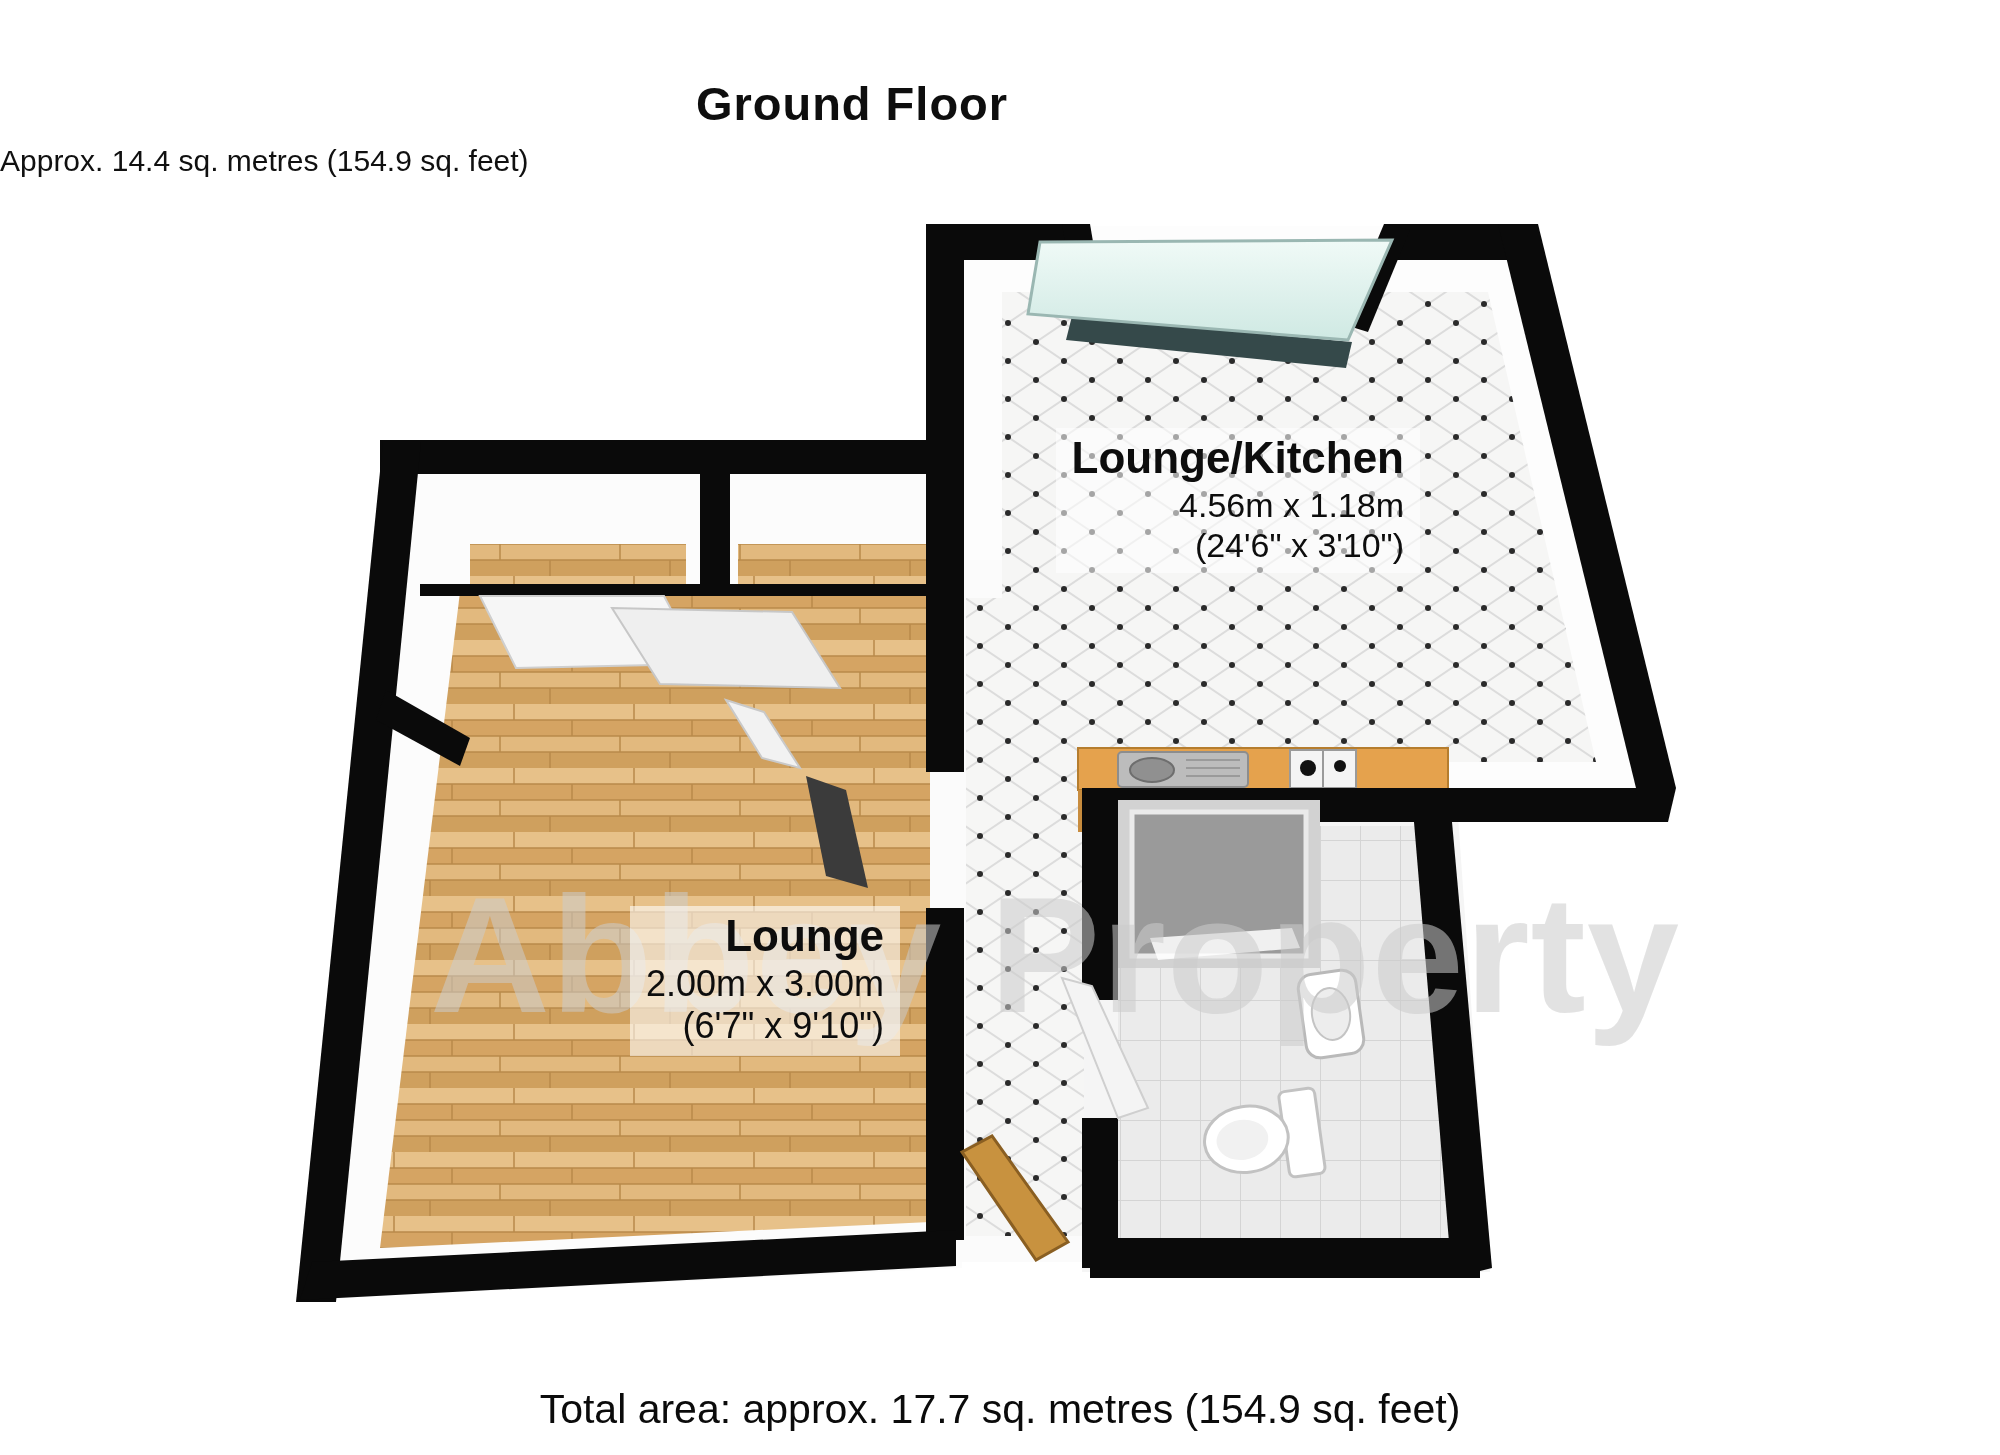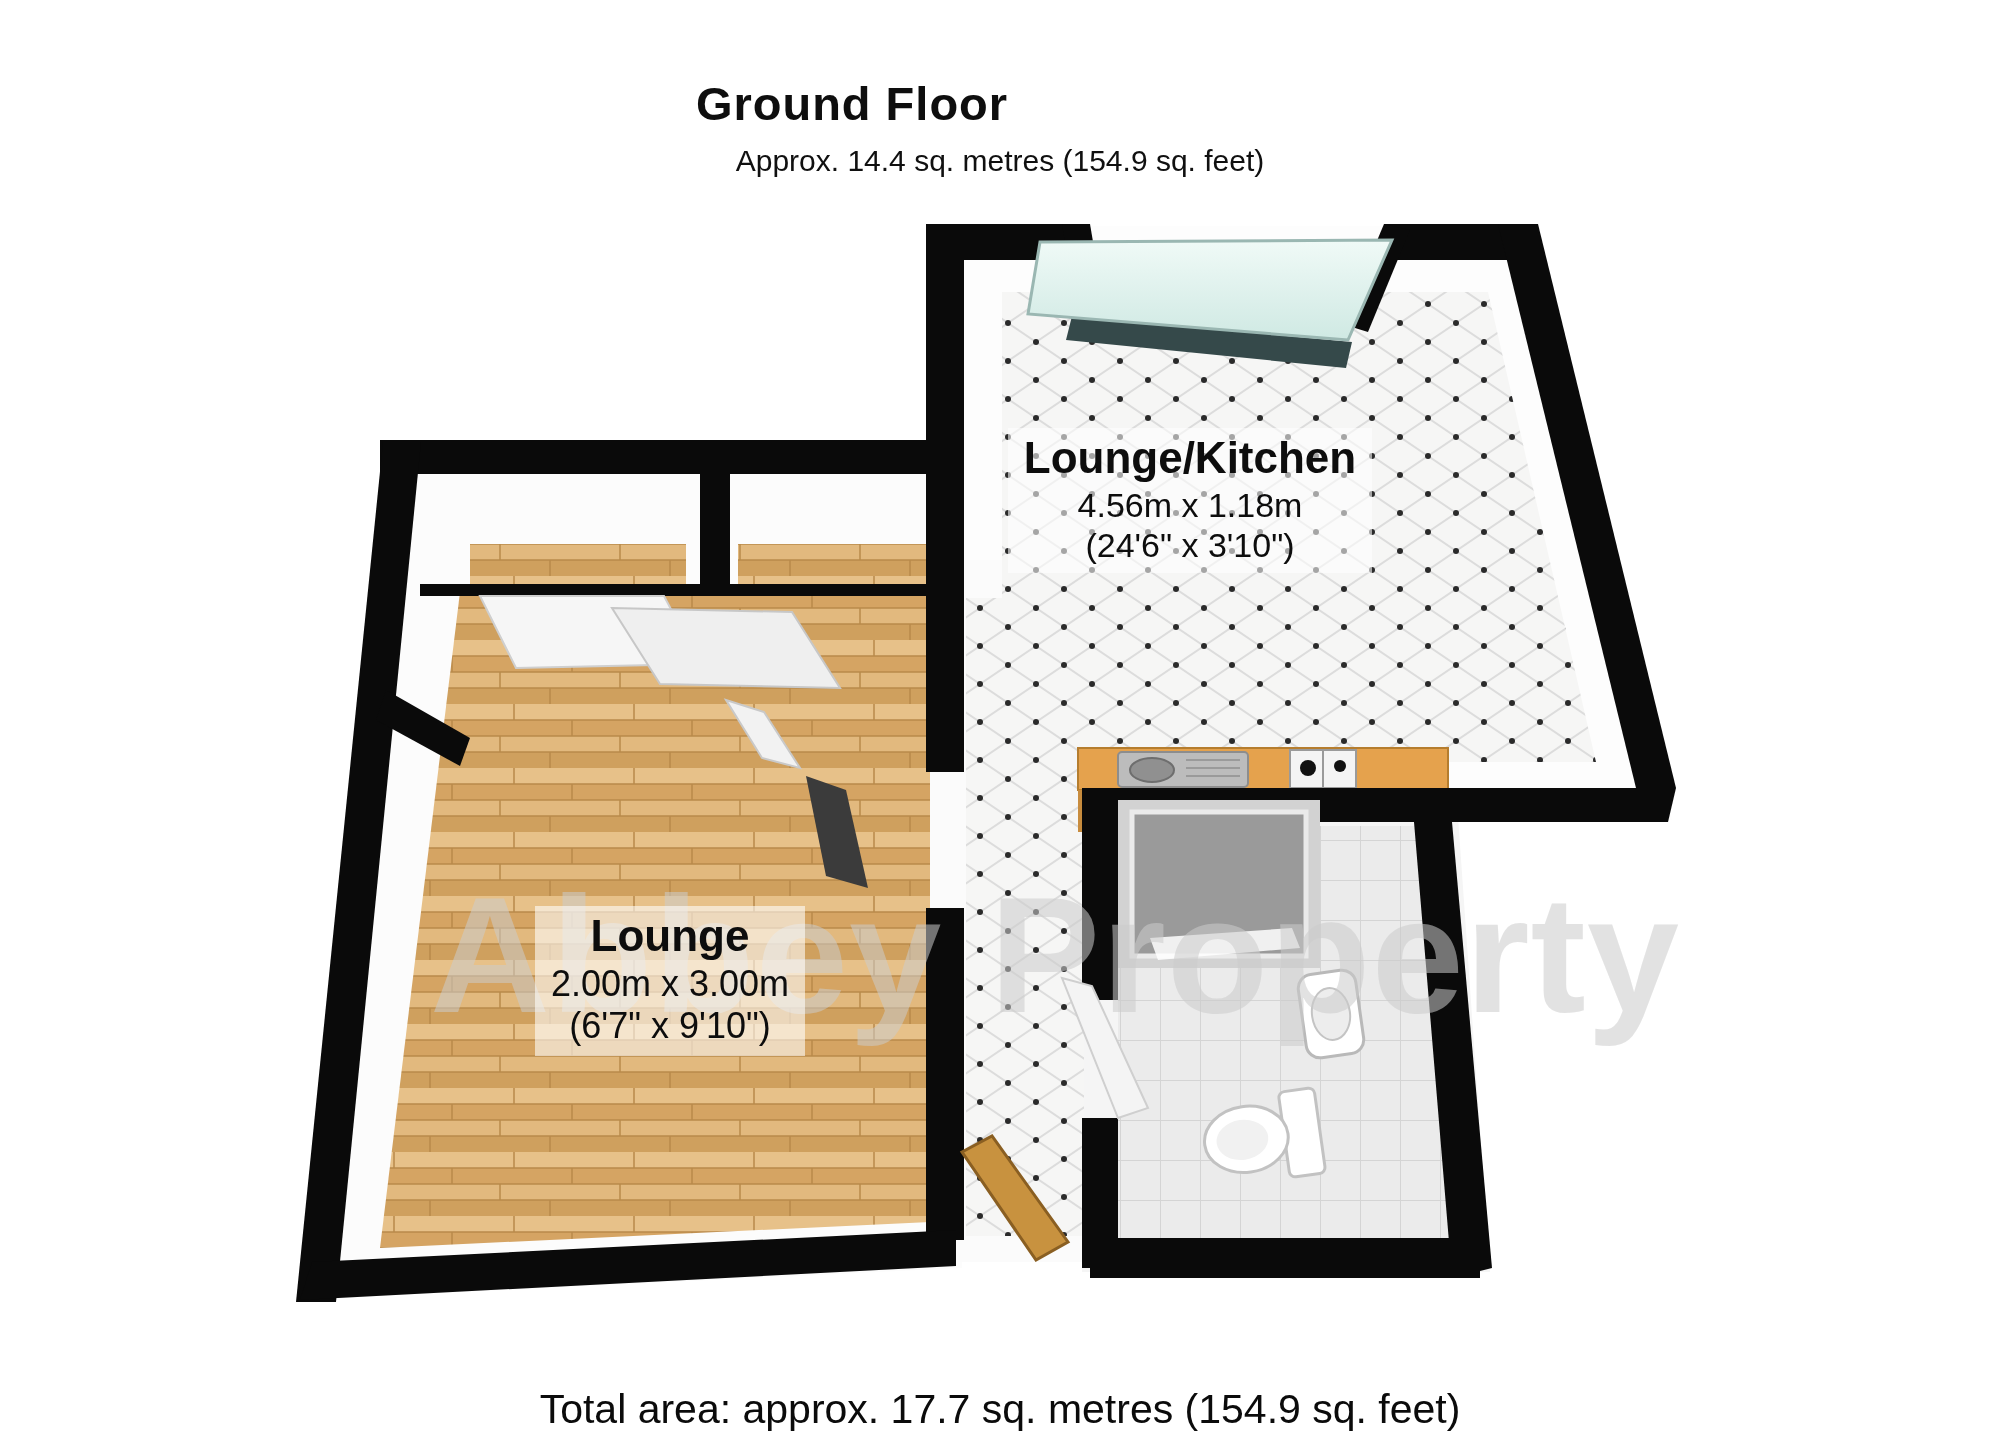--- a/index.html
+++ b/index.html
@@ -1,28 +1,28 @@
 <!DOCTYPE html>
 <html><head>
 <meta charset="utf-8">
 <style>
   html,body{margin:0;padding:0;background:#ffffff;}
   body{width:2000px;height:1455px;font-family:"Liberation Sans",sans-serif;}
   .canvas{position:relative;width:2000px;height:1455px;background:#fff;overflow:hidden;}
   .title{position:absolute;top:76px;left:0;width:1704px;text-align:center;
          font-size:47px;font-weight:bold;color:#0e0e0e;letter-spacing:1px;}
-  .subtitle{position:absolute;top:144px;left:0;width:2000px;text-align:center;
+  .subtitle{position:absolute;top:144px;left:0;width:2000px;
          font-size:30px;color:#101010;}
   .footer{position:absolute;top:1386px;left:0;width:2000px;text-align:center;
          font-size:41px;color:#0b0b0b;}
   .plan-svg{position:absolute;left:0;top:0;width:2000px;height:1455px;}
   .watermark{position:absolute;top:860px;left:430px;width:1340px;white-space:nowrap;
          font-size:166px;font-weight:bold;color:#cccccc;opacity:.55;letter-spacing:1px;
          pointer-events:none;}
-  .room-label{position:absolute;text-align:center;color:#0d0d0d;}
+  .room-label{position:absolute;text-align:right;color:#0d0d0d;}
   .room-label .bg{display:inline-block;background:rgba(255,255,255,.58);padding:4px 16px 8px;}
   .rname{font-weight:bold;}
   .lounge-label .rname{font-size:44px;line-height:1.2;}
   .lounge-label .rdim{font-size:34px;line-height:1.18;}
   .bedroom-label .rname{font-size:44px;line-height:1.2;}
   .bedroom-label .rdim{font-size:36px;line-height:1.18;}
   .bathroom-label .rname{font-size:36px;line-height:1.2;}
   .bathroom-label .rdim{font-size:29px;line-height:1.18;}
 </style>
 </head>

